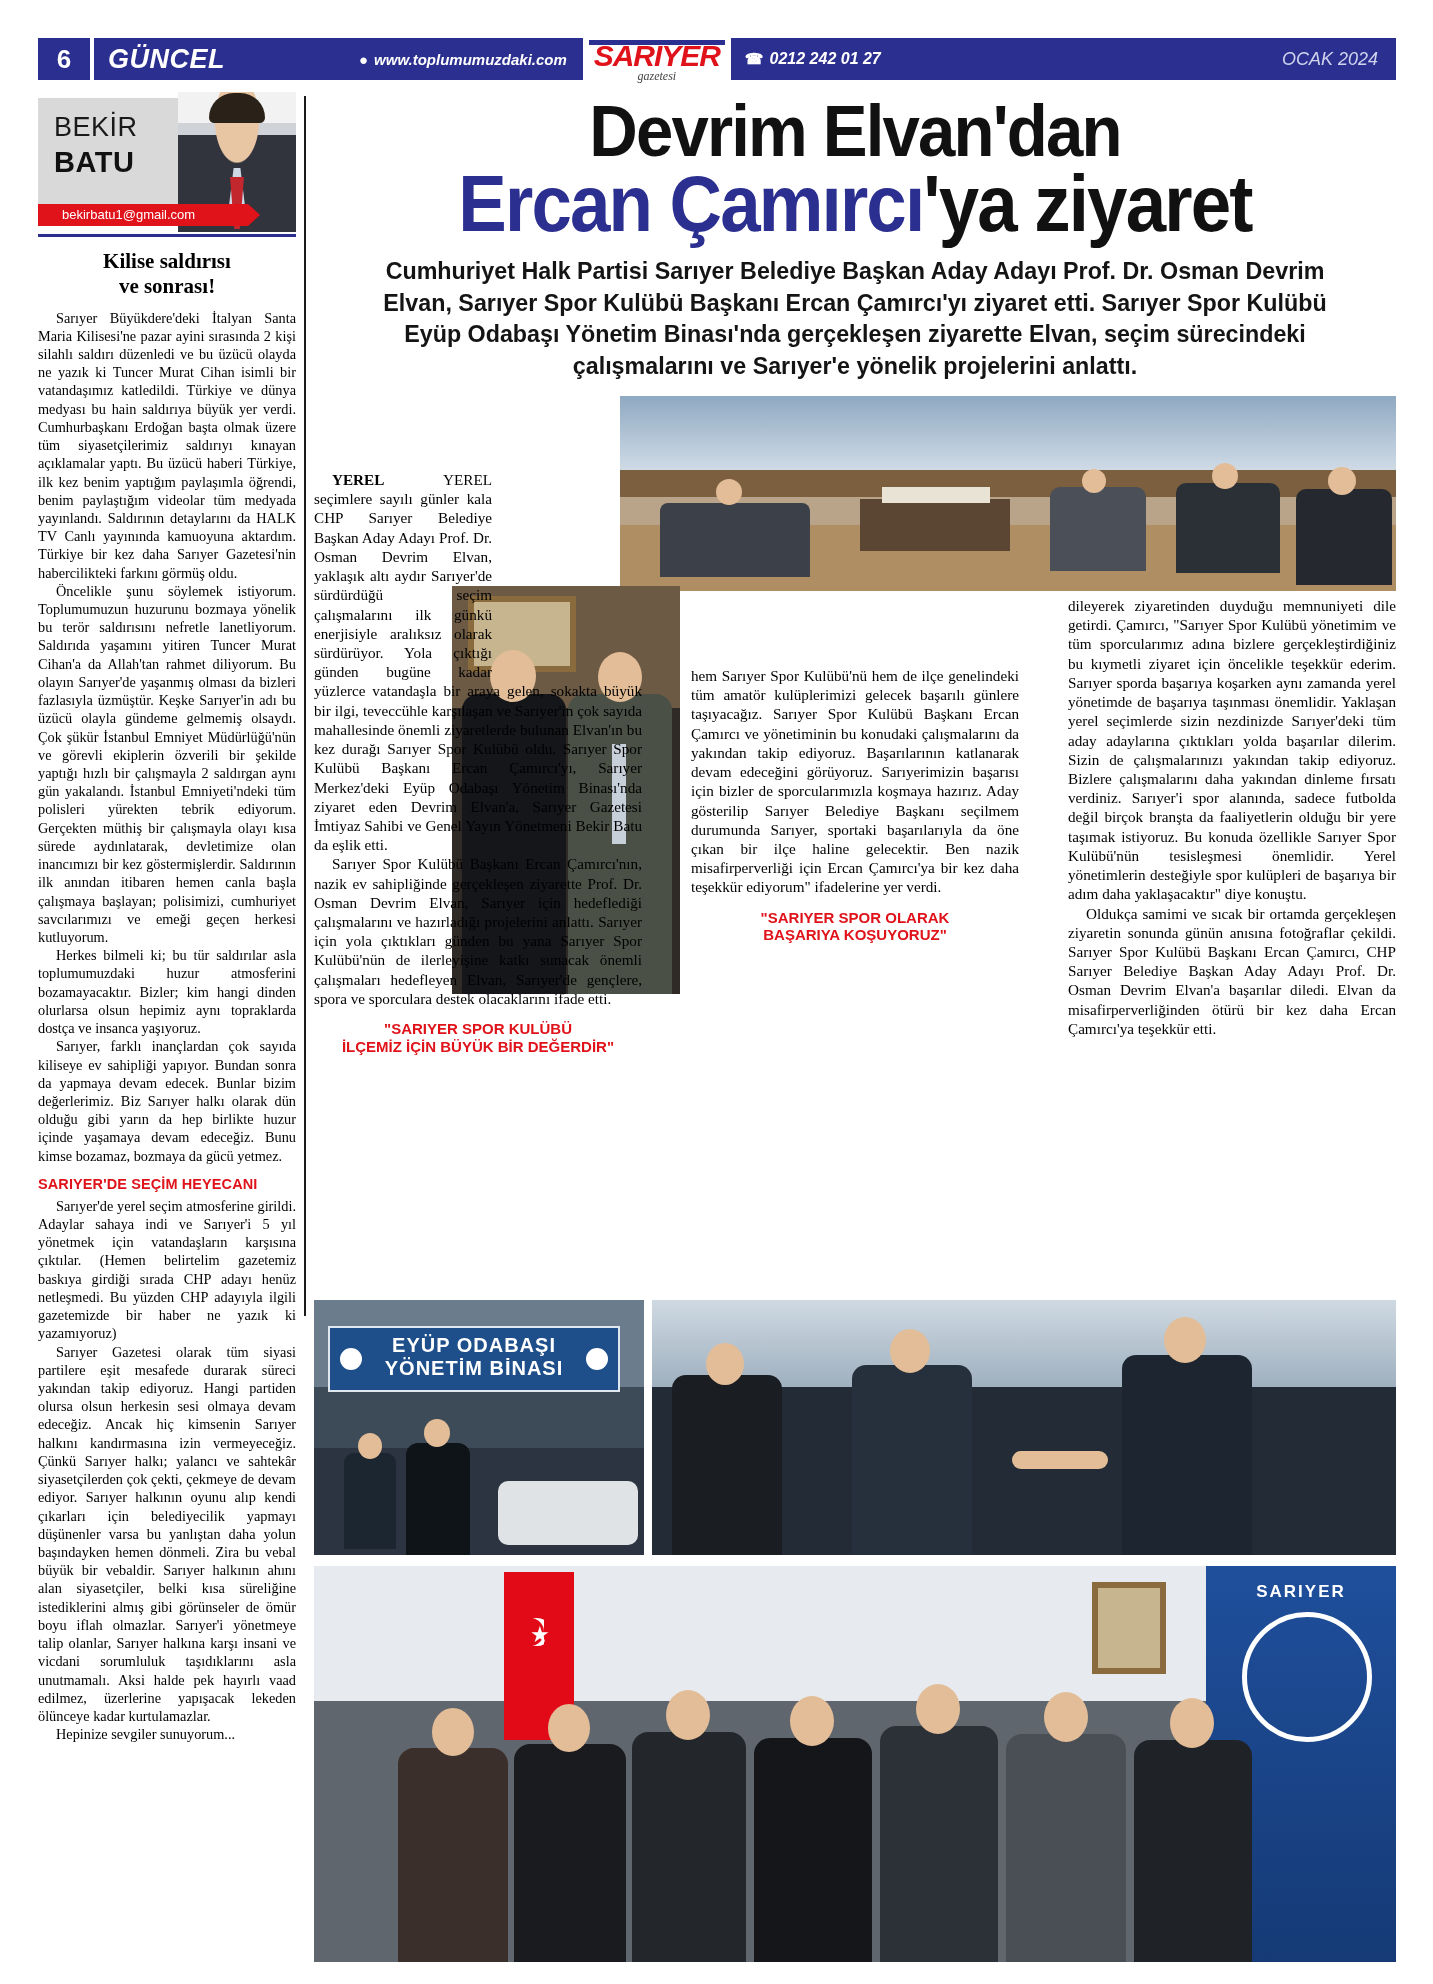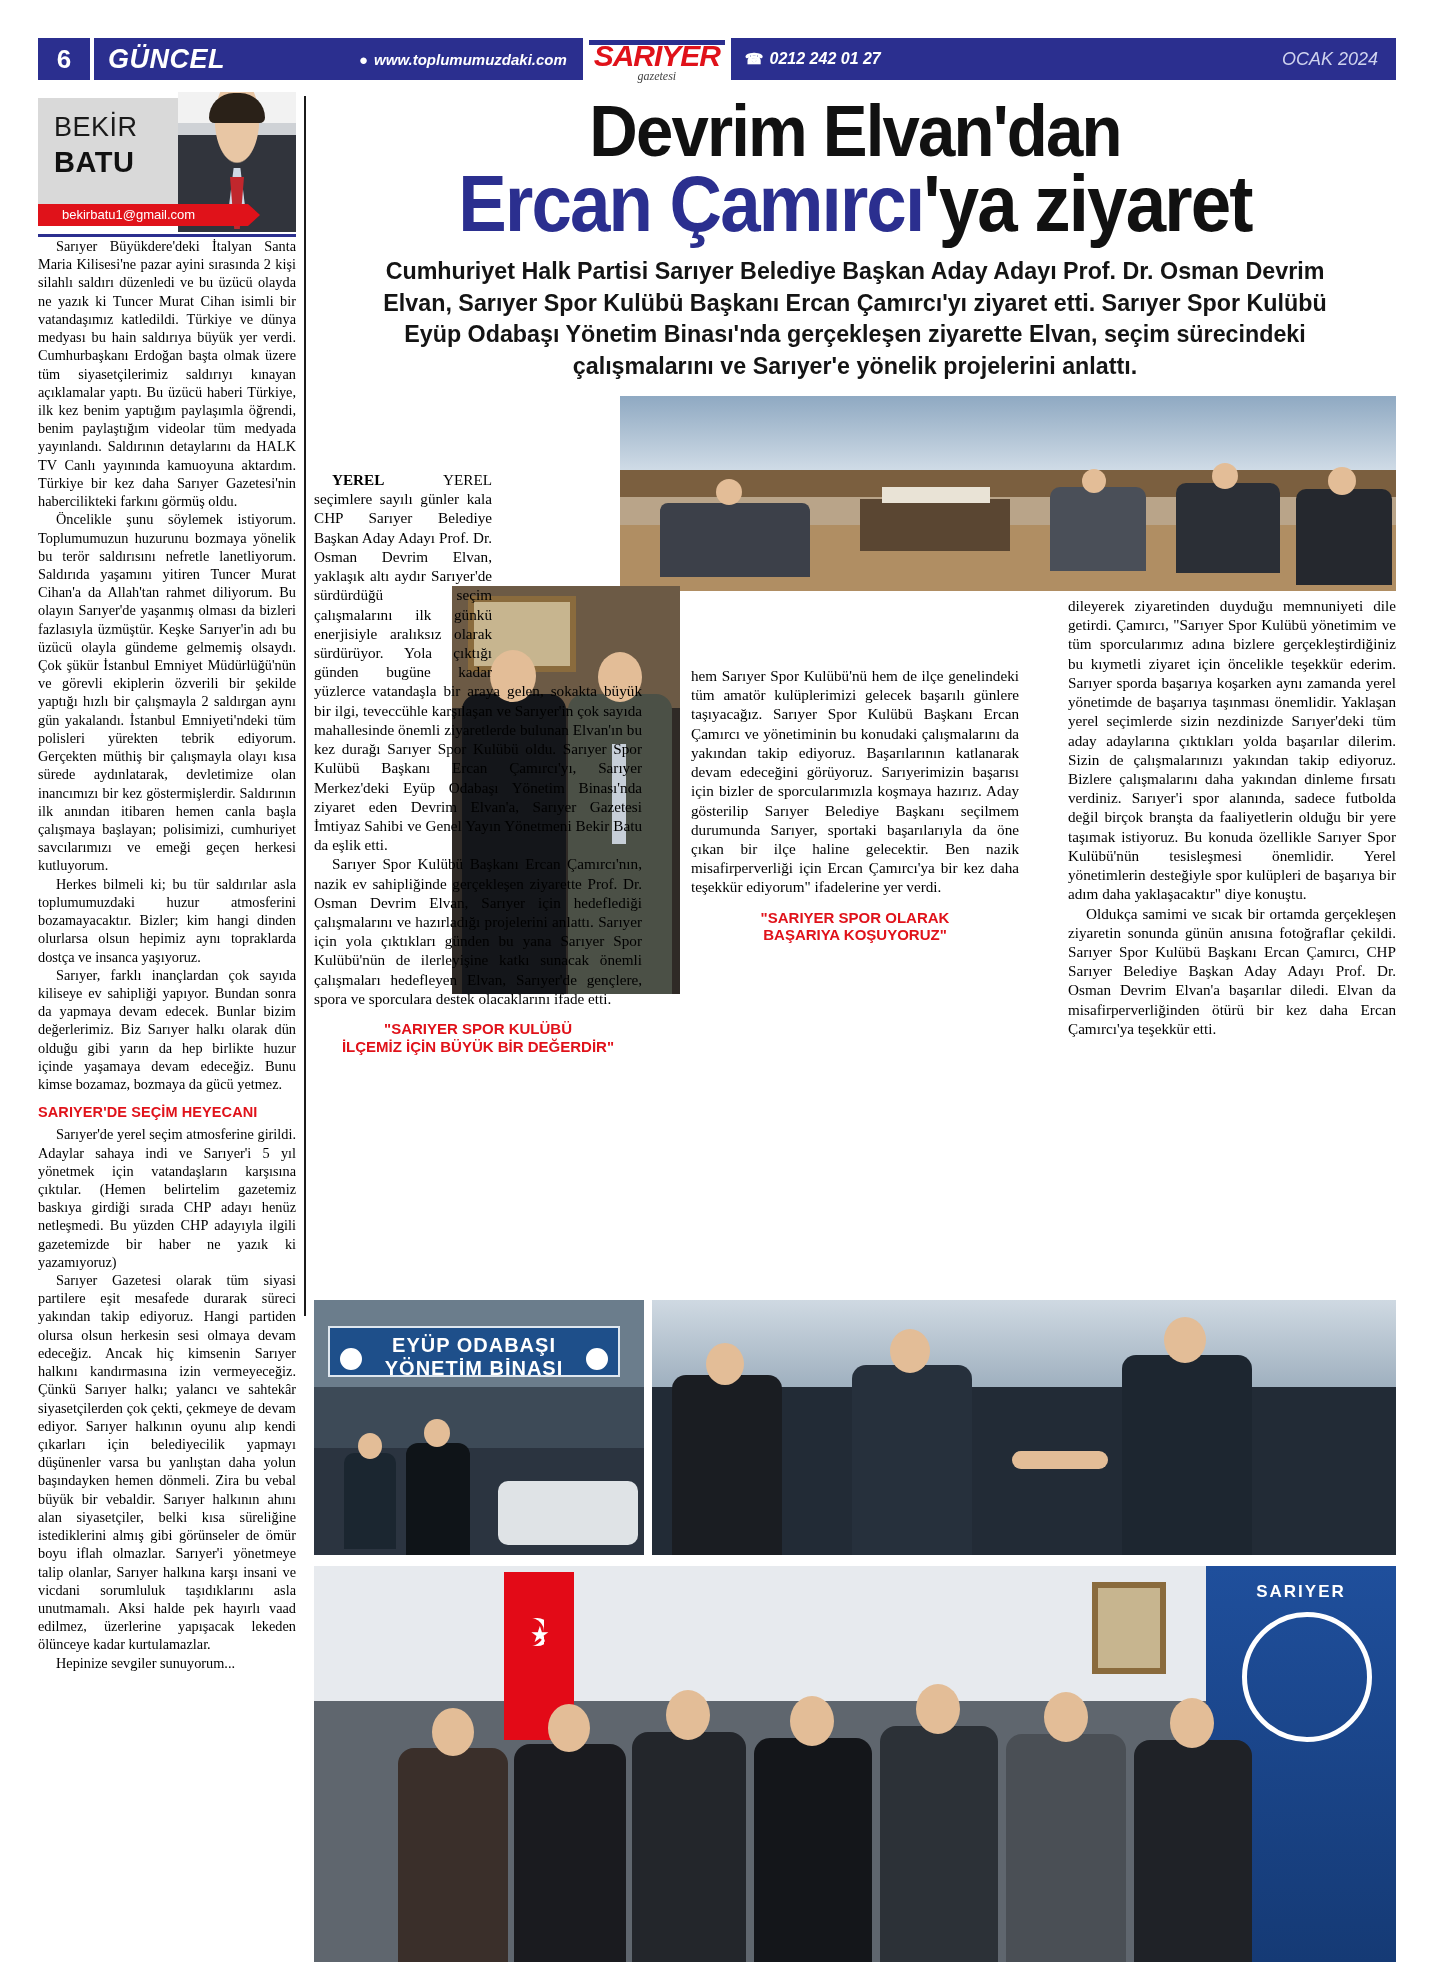--- a/index.html
+++ b/index.html
@@ -343,21 +343,21 @@
     left: 652px; top: 1300px; width: 744px; height: 255px;
     background: linear-gradient(#cfd9e2 0 30%, #2d3a4b 30% 100%);
   }
   .ph-group {
     left: 314px; top: 1566px; width: 1082px; height: 396px;
     background: linear-gradient(#dfe3e8 0 24%, #8f959c 24% 40%, #242a33 40% 100%);
   }
   .sign {
     position: absolute;
     left: 14px; top: 26px;
-    width: 292px; height: 51px;
+    width: 292px; height: 66px;
     background: #1e4f8a;
     border: 2px solid #dfe7ef;
     color: #fff;
     font-family: "Liberation Sans", sans-serif;
     font-weight: bold;
     font-size: 20px;
     line-height: 1.15;
     text-align: center;
     padding-top: 6px;
     box-sizing: border-box;
@@ -503,20 +503,24 @@
         <div class="shirt"></div>
         <div class="tie"></div>
       </div>
       <div class="name-first">BEKİR</div>
       <div class="name-last">BATU</div>
       <div class="mail-band"></div>
       <div class="mail-text">bekirbatu1@gmail.com</div>
     </div>
     <div class="author-rule"></div>
 
+    <div class="col-title">
+      <div>Kilise saldırısı</div>
+      <div>ve sonrası!</div>
+    </div>
 
     <div class="col-body">
       <p>Sarıyer Büyükdere'deki İtalyan Santa Maria Kilisesi'ne pazar ayini sırasında 2 kişi silahlı saldırı düzenledi ve bu üzücü olayda ne yazık ki Tuncer Murat Cihan isimli bir vatandaşımız katledildi. Türkiye ve dünya medyası bu hain saldırıya büyük yer verdi. Cumhurbaşkanı Erdoğan başta olmak üzere tüm siyasetçilerimiz saldırıyı kınayan açıklamalar yaptı. Bu üzücü haberi Türkiye, ilk kez benim yaptığım paylaşımla öğrendi, benim paylaştığım videolar tüm medyada yayınlandı. Saldırının detaylarını da HALK TV Canlı yayınında kamuoyuna aktardım. Türkiye bir kez daha Sarıyer Gazetesi'nin habercilikteki farkını görmüş oldu.</p>
       <p>Öncelikle şunu söylemek istiyorum. Toplumumuzun huzurunu bozmaya yönelik bu terör saldırısını nefretle lanetliyorum. Saldırıda yaşamını yitiren Tuncer Murat Cihan'a da Allah'tan rahmet diliyorum. Bu olayın Sarıyer'de yaşanmış olması da bizleri fazlasıyla üzmüştür. Keşke Sarıyer'in adı bu üzücü olayla gündeme gelmemiş olsaydı. Çok şükür İstanbul Emniyet Müdürlüğü'nün ve görevli ekiplerin özverili bir şekilde yaptığı hızlı bir çalışmayla 2 saldırgan aynı gün yakalandı. İstanbul Emniyeti'ndeki tüm polisleri yürekten tebrik ediyorum. Gerçekten müthiş bir çalışmayla olayı kısa sürede aydınlatarak, devletimize olan inancımızı bir kez göstermişlerdir. Saldırının ilk anından itibaren hemen canla başla çalışmaya başlayan; polisimizi, cumhuriyet savcılarımızı ve emeği geçen herkesi kutluyorum.</p>
       <p>Herkes bilmeli ki; bu tür saldırılar asla toplumumuzdaki huzur atmosferini bozamayacaktır. Bizler; kim hangi dinden olurlarsa olsun hepimiz aynı topraklarda dostça ve insanca yaşıyoruz.</p>
       <p>Sarıyer, farklı inançlardan çok sayıda kiliseye ev sahipliği yapıyor. Bundan sonra da yapmaya devam edecek. Bunlar bizim değerlerimiz. Biz Sarıyer halkı olarak dün olduğu gibi yarın da hep birlikte huzur içinde yaşamaya devam edeceğiz. Bunu kimse bozamaz, bozmaya da gücü yetmez.</p>
 
       <div class="red-head">SARIYER'DE SEÇİM HEYECANI</div>
 
       <p>Sarıyer'de yerel seçim atmosferine girildi. Adaylar sahaya indi ve Sarıyer'i 5 yıl yönetmek için vatandaşların karşısına çıktılar. (Hemen belirtelim gazetemiz baskıya girdiği sırada CHP adayı henüz netleşmedi. Bu yüzden CHP adayıyla ilgili gazetemizde bir haber ne yazık ki yazamıyoruz)</p>

